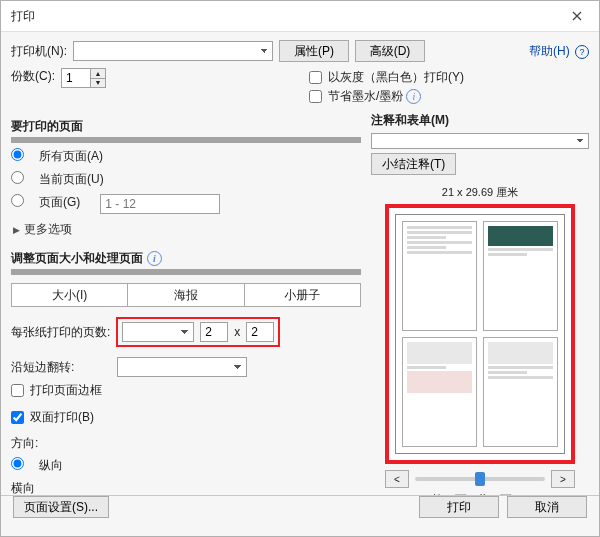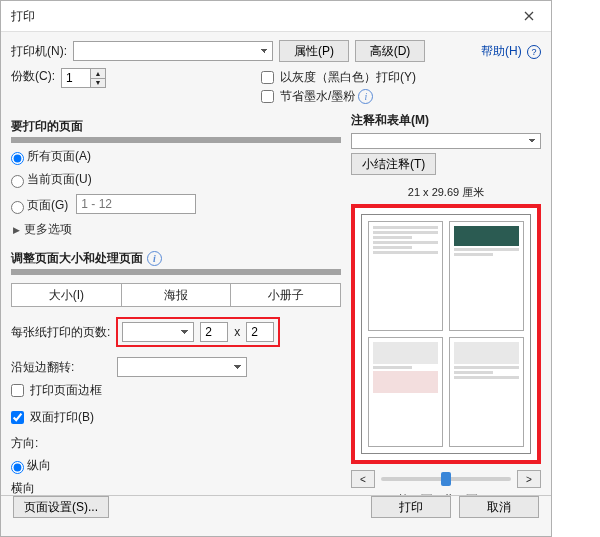--- a/index.html
+++ b/index.html
@@ -8,21 +8,21 @@
     --panel:#ffffff;
     --blue:#0645ad;
     --dim:#707070;
     --hl:#ee1c25;
     --dlg-border:#b0b0b0;
     --btn:#e9e9e9;
     --btn-b:#a9a9a9;
     --group:#c0c0c0;
   }
   html,body{margin:0;padding:0;font-family:"Microsoft YaHei","Segoe UI",Arial,sans-serif;font-size:12px;color:#222;background:#fff;}
-  .dialog{width:552px;height:537px;box-sizing:border-box;border:1px solid var(--dlg-border);background:var(--bg);display:flex;flex-direction:column;}
+  .dialog{width:600px;height:537px;box-sizing:border-box;border:1px solid var(--dlg-border);background:var(--bg);display:flex;flex-direction:column;}
   
   .titlebar{height:30px;display:flex;align-items:center;justify-content:space-between;background:#fff;border-bottom:1px solid #e0e0e0;}
   .titlebar .title{padding-left:10px;font-size:12px;}
   .titlebar .close{width:45px;height:30px;display:flex;align-items:center;justify-content:center;color:#555;}
   .titlebar .close svg{width:10px;height:10px;}
   
   .content{flex:1;padding:8px 10px 4px 10px;display:flex;flex-direction:column;gap:6px;overflow:hidden;}
   .row{display:flex;align-items:center;gap:6px;}
   .label{white-space:nowrap;}
   .grey{color:var(--dim);}
@@ -36,21 +36,21 @@
   .spin-btns{display:flex;flex-direction:column;border:1px solid var(--border);border-left:none;width:14px;}
   .spin-btns span{flex:1;display:flex;align-items:center;justify-content:center;font-size:7px;background:#eee;}
   .spin-btns span + span{border-top:1px solid var(--border);}
   
   .cols{display:flex;gap:10px;flex:1;min-height:0;}
   .left{width:350px;display:flex;flex-direction:column;gap:4px;}
   .right{flex:1;display:flex;flex-direction:column;gap:4px;}
   
   .section-head{font-weight:bold;border-bottom:6px solid #a3a3a3;padding:2px 0 2px 0;display:flex;align-items:center;gap:4px;margin-top:4px;}
   .info-icon{width:13px;height:13px;border-radius:50%;border:1px solid #5a8bd6;color:#5a8bd6;display:inline-flex;align-items:center;justify-content:center;font-size:10px;font-style:italic;font-family:Georgia,serif;}
-  .radio-row, .check-row{display:flex;align-items:flex-end;gap:0;margin:1px 0 1px 0;}
+  .radio-row, .check-row{display:flex;align-items:flex-start;gap:12px;margin:1px 0 1px 0;}
   input[type=radio],input[type=checkbox]{margin:0 3px 0 0;}
   .indent{margin-left:14px;}
   .more{color:#333;display:flex;align-items:center;gap:4px;margin:2px 0 2px 2px;}
   .more::before{content:"▶";font-size:9px;color:#555;}
   
   .sizing-tabs{display:flex;gap:0;margin:4px 0 6px 0;align-items:flex-end;}
   .sizing-tabs .tab{flex:1;height:22px;border:1px solid var(--btn-b);background:#fff;display:flex;align-items:center;justify-content:center;}
   .sizing-tabs .tab + .tab{border-left:none;}
   .sizing-tabs .tab.sel{background:#dfeaf5;}
   

